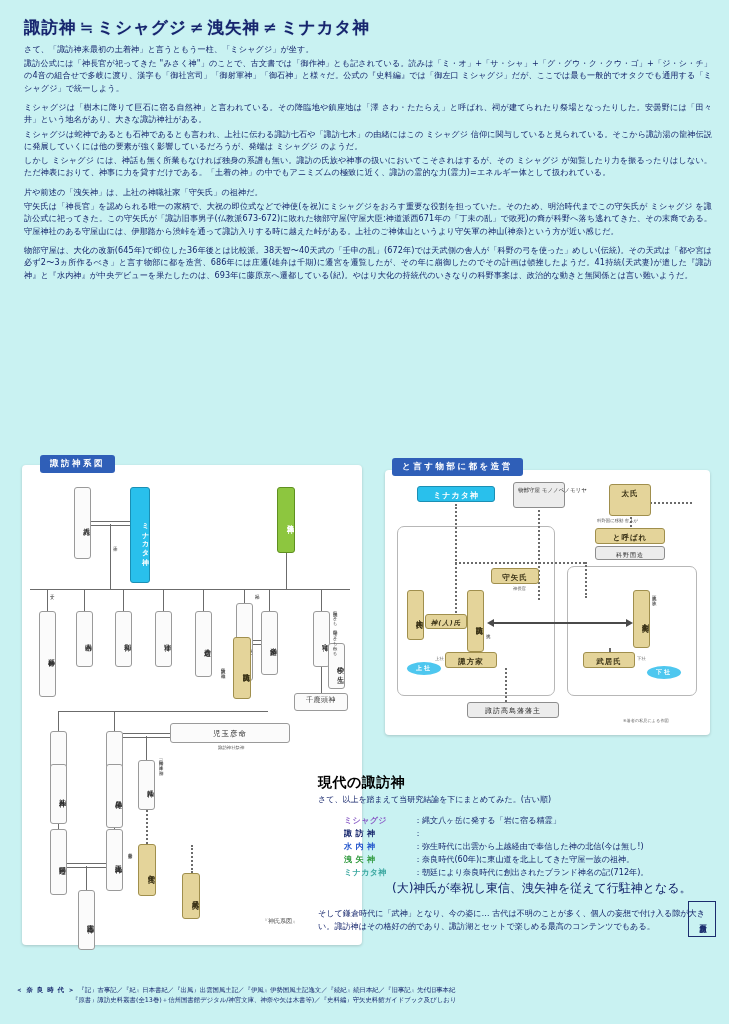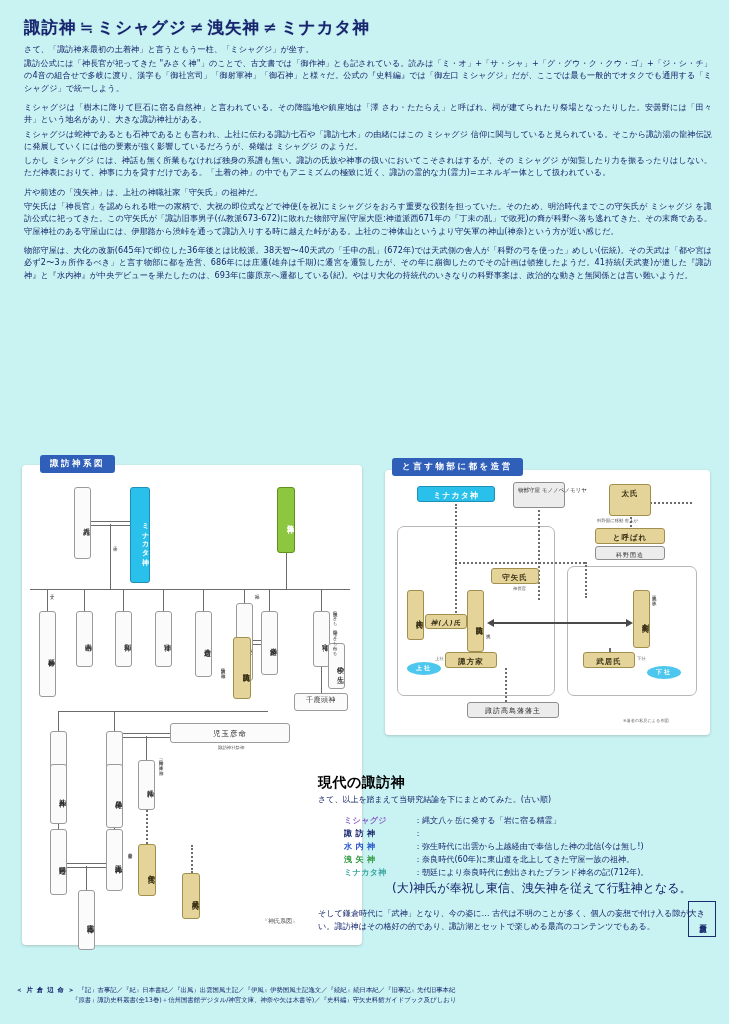--- a/index.html
+++ b/index.html
@@ -466,18 +466,18 @@
       </div>
     </div>
 
     <p class="sub-note">(大)神氏が奉祝し東信、洩矢神を従えて行駐神となる。</p>
     <p class="closing">そして鎌倉時代に「武神」となり、今の姿に… 古代は不明のことが多く、個人の妄想で付け入る隙が大きい。諏訪神はその格好の的であり、諏訪湖とセットで楽しめる最高のコンテンツでもある。</p>
     <div class="seal">諏訪百景</div>
   </div>
 
   <div class="refs">
     <div>
-      <span class="lbl">＜片倉辺命＞</span><span>『記』古事記／『紀』日本書紀／『出風』出雲国風土記／『伊風』伊勢国風土記逸文／『続紀』続日本紀／『旧事記』先代旧事本紀</span>
+      <span class="lbl">＜奈良時代＞</span><span>『記』古事記／『紀』日本書紀／『出風』出雲国風土記／『伊風』伊勢国風土記逸文／『続紀』続日本紀／『旧事記』先代旧事本紀</span>
     </div>
     <div class="l2">『原書』諏訪史料叢書(全13巻)＋信州国書館デジタル/神宮文庫、神奈や矢は木書等)／『史料編』守矢史料館ガイドブック及びしおり</div>
   </div>
 
 </div>
 
 </body></html>

